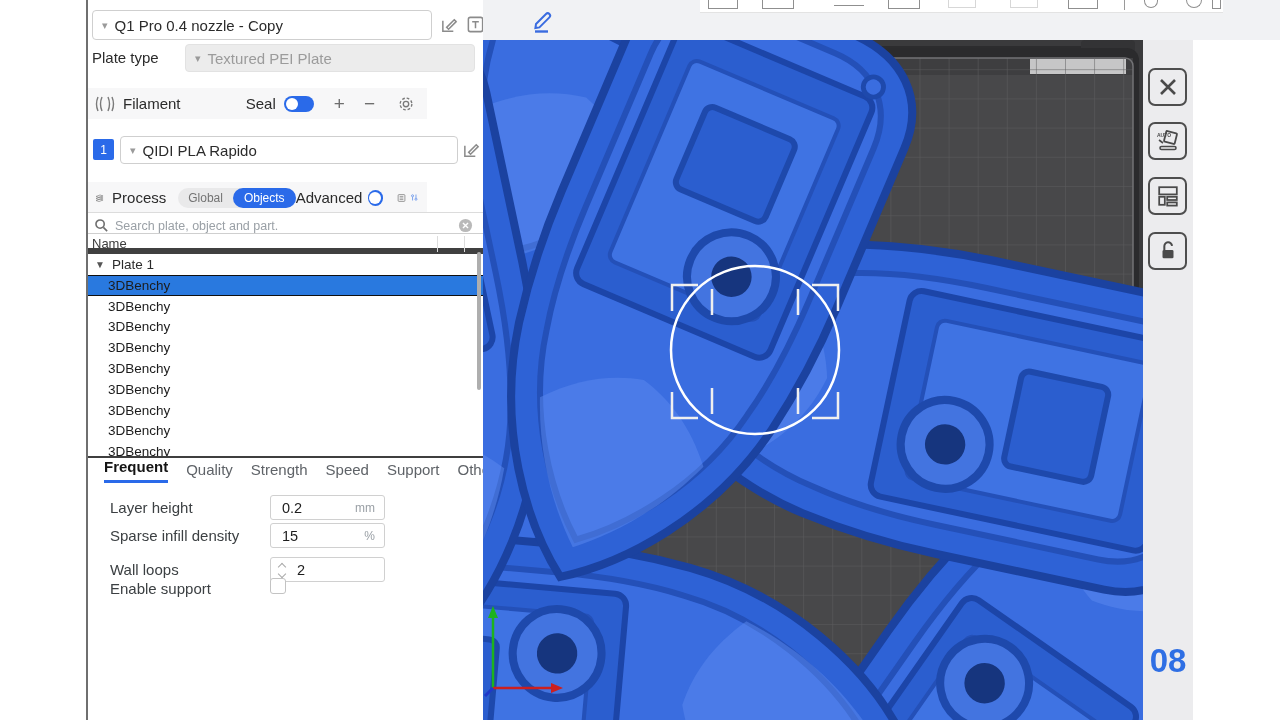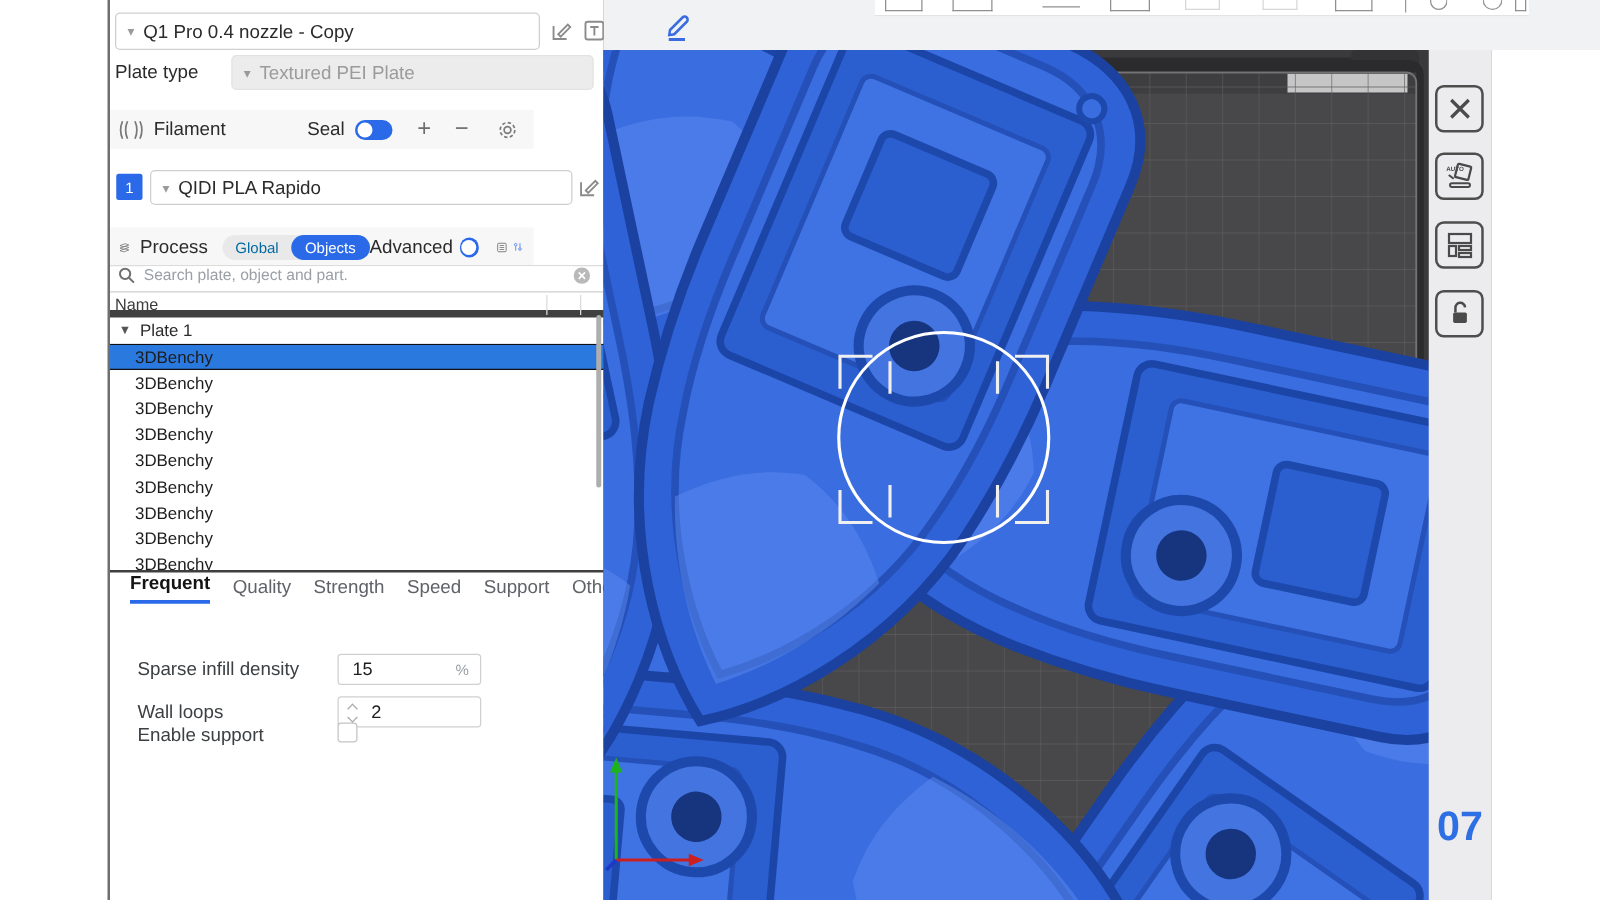--- a/index.html
+++ b/index.html
@@ -35,26 +35,26 @@
   .knob.l { left:2px; } .knob.r { right:2px; }
 
   .pm { font-size:19px; color:#6e6e6e; line-height:1; }
 
   #filament-slot { position:absolute; left:5px; top:139px; width:21px; height:21px; background:var(--accent,#2a6ae9);
                    color:#fff; font-size:12px; display:flex; align-items:center; justify-content:center; border-radius:2px; }
   #filament-combo { left:32px; top:136px; width:338px; height:28px; }
 
   #scope-pill { display:flex; align-items:center; height:20px; background:#e9e9ea; border-radius:10px;
                 margin-left:12px; font-size:12px; }
-  #scope-global { color:#0369a1; padding:0 10px; }
+  #scope-global { color:#737373; padding:0 10px; }
   #scope-objects { color:#fff; background:var(--accent,#2a6ae9); border-radius:10px; height:20px;
                    display:flex; align-items:center; padding:0 11px; }
 
   #search-bar { position:absolute; left:0; top:212px; width:395px; height:22px; background:#fff;
-                border-top:1px solid #dcdcdc; border-bottom:1px solid #cfcfcf; display:flex; align-items:flex-start; }
+                border-top:1px solid #dcdcdc; border-bottom:1px solid #cfcfcf; display:flex; align-items:flex-end; }
   #search-input { border:none; outline:none; flex:1; font-size:12.5px; color:#444; margin-left:6px; }
   #search-input::placeholder { color:#9aa0a6; }
 
   
   #list-header { position:absolute; left:0; top:234px; width:395px; height:20px;
                  border-bottom:6px solid #404040; font-size:13px; color:#3c3c3c; }
   #list-header .col-sep { position:absolute; top:2px; width:1px; height:16px; background:#dcdcdc; }
   #group-row { position:absolute; left:0; top:254px; width:395px; height:21px; font-size:13.5px;
                color:#2b2b2b; display:flex; align-items:center; }
   #object-rows { position:absolute; left:0; top:275px; width:467px; height:181px; overflow:hidden; }
@@ -248,20 +248,27 @@
 
     <div id="tab-bar">
         <div class="tab active">Frequent</div>
         <div class="tab">Quality</div>
         <div class="tab">Strength</div>
         <div class="tab">Speed</div>
         <div class="tab">Support</div>
         <div class="tab">Others</div>
       </div>
 
+    <div class="param-row" style="top:495px;">
+      <span class="param-label">Layer height</span>
+      <span class="param-input">
+        <span class="val">0.2</span>
+        <span class="unit">mm</span>
+      </span>
+    </div>
     <div class="param-row" style="top:523px;">
       <span class="param-label">Sparse infill density</span>
       <span class="param-input">
         <span class="val">15</span>
         <span class="unit">%</span>
       </span>
     </div>
     <div class="param-row" style="top:557px;">
       <span class="param-label">Wall loops</span>
       <span class="param-input">
@@ -378,17 +385,17 @@
           <rect x="14" y="16" width="12" height="4" fill="none" stroke="#4a4a4a" stroke-width="2.2"></rect>
           <rect x="14" y="23" width="12" height="4" fill="none" stroke="#4a4a4a" stroke-width="2.2"></rect>
         </svg>
       </div>
       <div class="tool-btn" style="top:192px;">
         <svg width="22" height="22" viewBox="0 0 24 24">
           <path d="M8 11 V7 a4.2 4.2 0 0 1 8.4 -.6" fill="none" stroke="#4a4a4a" stroke-width="2.2"></path>
           <rect x="6" y="11" width="12" height="9" rx="1.5" fill="#4a4a4a"></rect>
         </svg>
       </div>
-      <div id="plate-badge">07</div>
+      <div id="plate-badge">08</div>
     </div>
     <div id="right-white"></div>
   </div>
 </div>
 
 </body></html>

